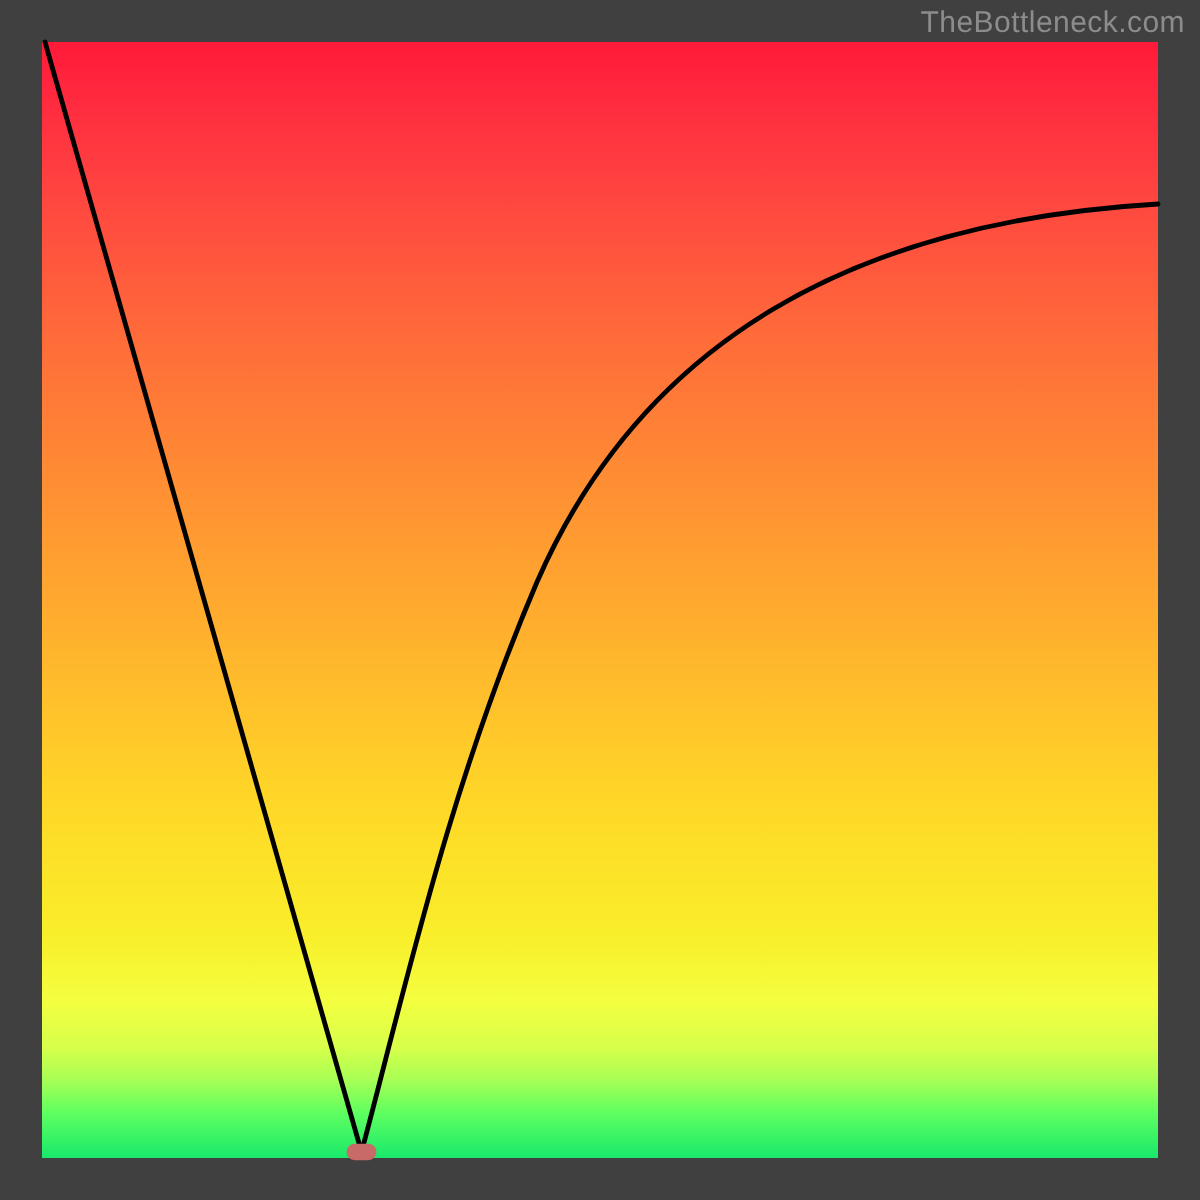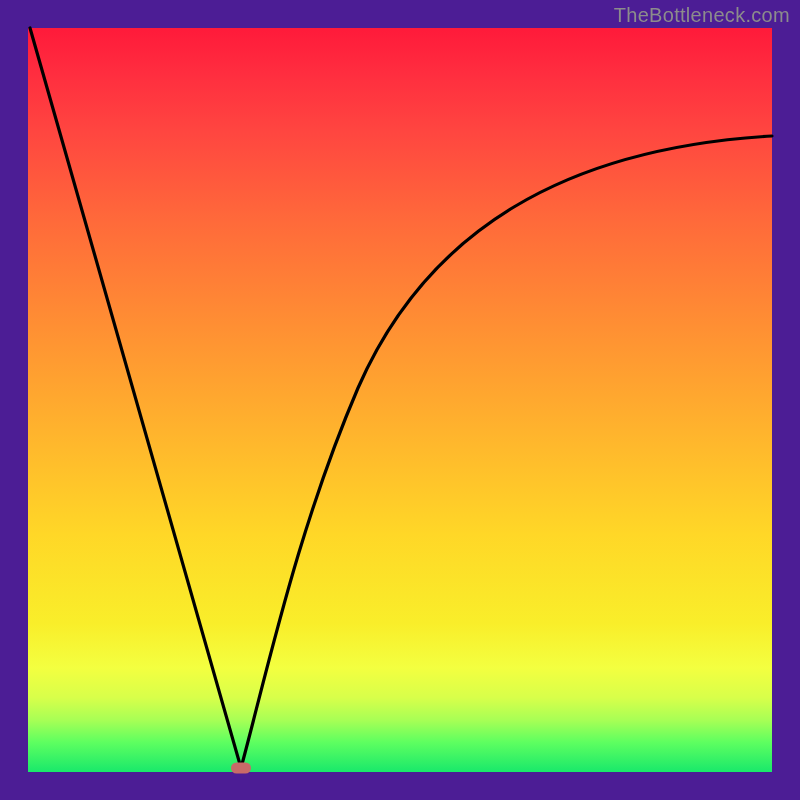--- a/index.html
+++ b/index.html
@@ -10,21 +10,21 @@
     overflow: hidden;
     background: #000;
     font-family: Arial, Helvetica, sans-serif;
   }
   .frame {
     position: absolute;
     left: 0;
     top: 0;
     width: 800px;
     height: 800px;
-    background: #4c1d95;
+    background: #404040;
   }
   .plot {
     position: absolute;
     left: 28px;
     top: 28px;
     width: 744px;
     height: 744px;
     
     background: linear-gradient(to bottom,
       #ff1a3a 0%,

